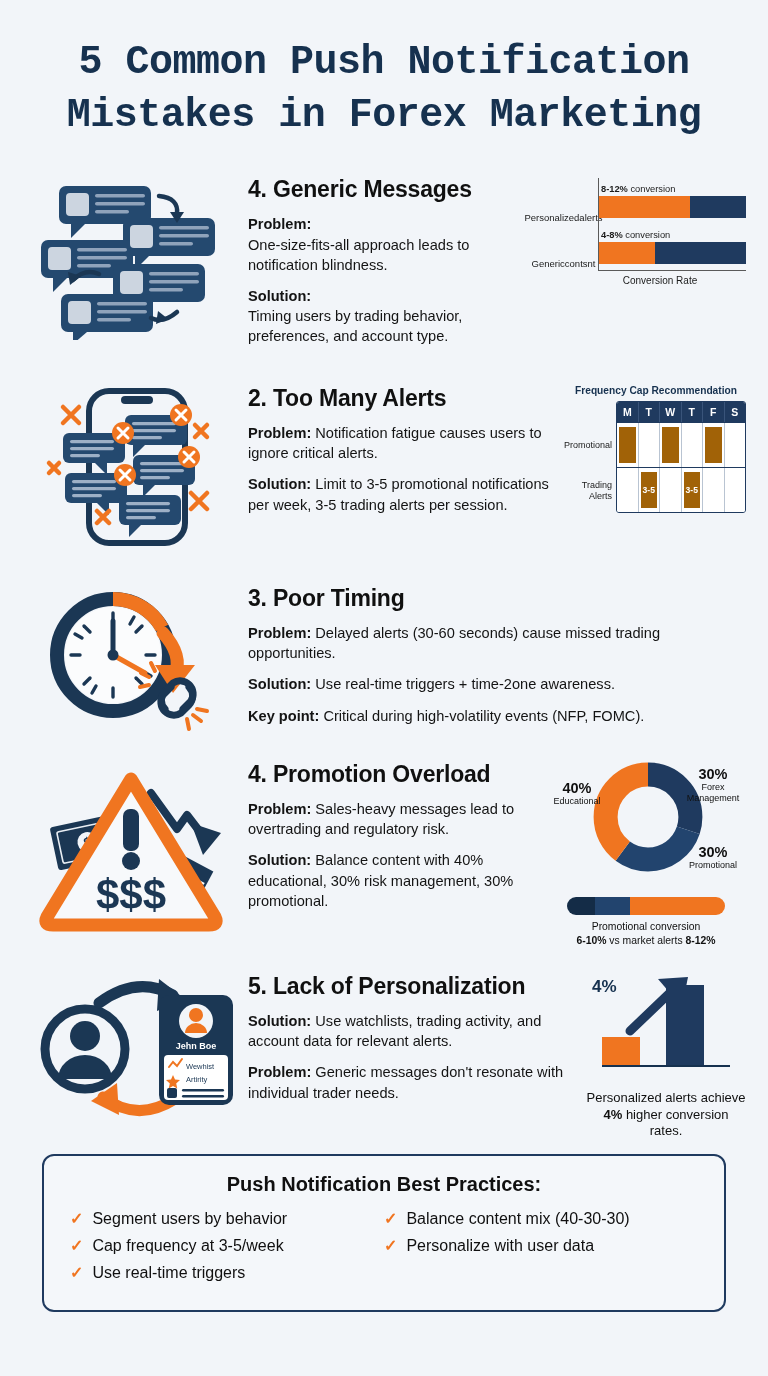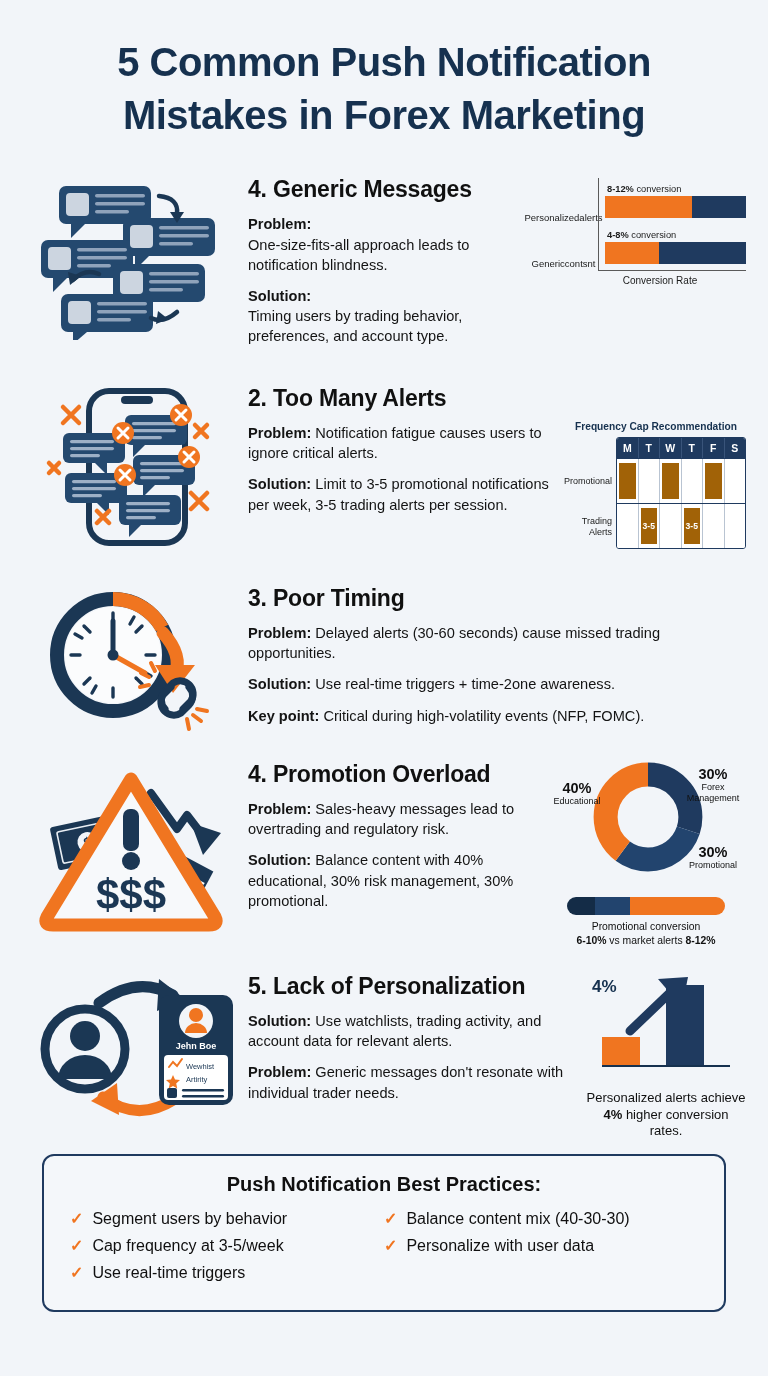--- a/index.html
+++ b/index.html
@@ -14,21 +14,21 @@
   
   .title {
     text-align: center;
     padding: 36px 34px 10px 34px;
     color: #16314f;
     font-size: 40px;
     font-weight: bold;
     line-height: 1.33;
     letter-spacing: -0.5px;
   }
-  .title-line { display: block; }
+  .title-line { display: block; font-family: Liberation Mono, monospace; }
 
   
   .section {
     display: flex;
     align-items: flex-start;
     padding: 0 22px 0 26px;
     margin-bottom: 4px;
   }
   .illus {
     width: 222px;
@@ -57,32 +57,32 @@
 
   
   .bar1-wrap { width: 212px; padding-top: 6px; }
   .bar1-grid { display: flex; }
   .bar1-labels { width: 64px; text-align: right; padding-right: 5px; }
   .bar1-lbl {
     font-size: 9.5px; color: #1b1b1b; line-height: 1.15;
     height: 46px; display: flex; 
     align-items: flex-end; justify-content: center;
   }
-  .bar1-plot { flex: 1; border-left: 1.6px solid #5a5a5a; border-bottom: 1.6px solid #5a5a5a; padding-left: 6px; }
+  .bar1-plot { flex: 1; border-left: 1.6px solid #5a5a5a; border-bottom: 1.6px solid #5a5a5a; padding-left: 0; }
   .bar1-row { height: 46px; display: flex; flex-direction: column; justify-content: center; }
   .bar1-cap { font-size: 9.3px; color: #1b1b1b; margin-bottom: 2px; padding-left: 2px; }
   .bar1-cap b { font-weight: bold; }
   .bar1-bar { height: 22px; display: flex; }
   .bar1-seg-o { background: #F07520; }
   .bar1-seg-n { background: #1F3A5F; }
   .bar1-xlabel { font-size: 10px; color: #1b1b1b; text-align: center; margin-top: 4px; padding-left: 40px; }
 
   
   .freq-wrap { width: 180px; padding-top: 4px; }
-  .freq-title { font-size: 10.2px; font-weight: bold; color: #16314f; text-align: center; margin-bottom: 5px; margin-top: 36px; }
+  .freq-title { font-size: 10.2px; font-weight: bold; color: #16314f; text-align: center; margin-bottom: 5px; }
   .freq-body { display: flex; }
   .freq-rowlabels { width: 50px; padding-right: 4px; text-align: right; }
   .freq-rowlabels .spacer { height: 22px; }
   .freq-rl {
     height: 45px; font-size: 9px; color: #1b1b1b; line-height: 1.15;
     display: flex; flex-direction: column; align-items: flex-end; justify-content: center;
   }
   .freq-table { flex: 1; border: 1.4px solid #1F3A5F; border-radius: 3px; overflow: hidden; }
   .freq-hdr { display: flex; background: #1F3A5F; }
   .freq-hdr div {

